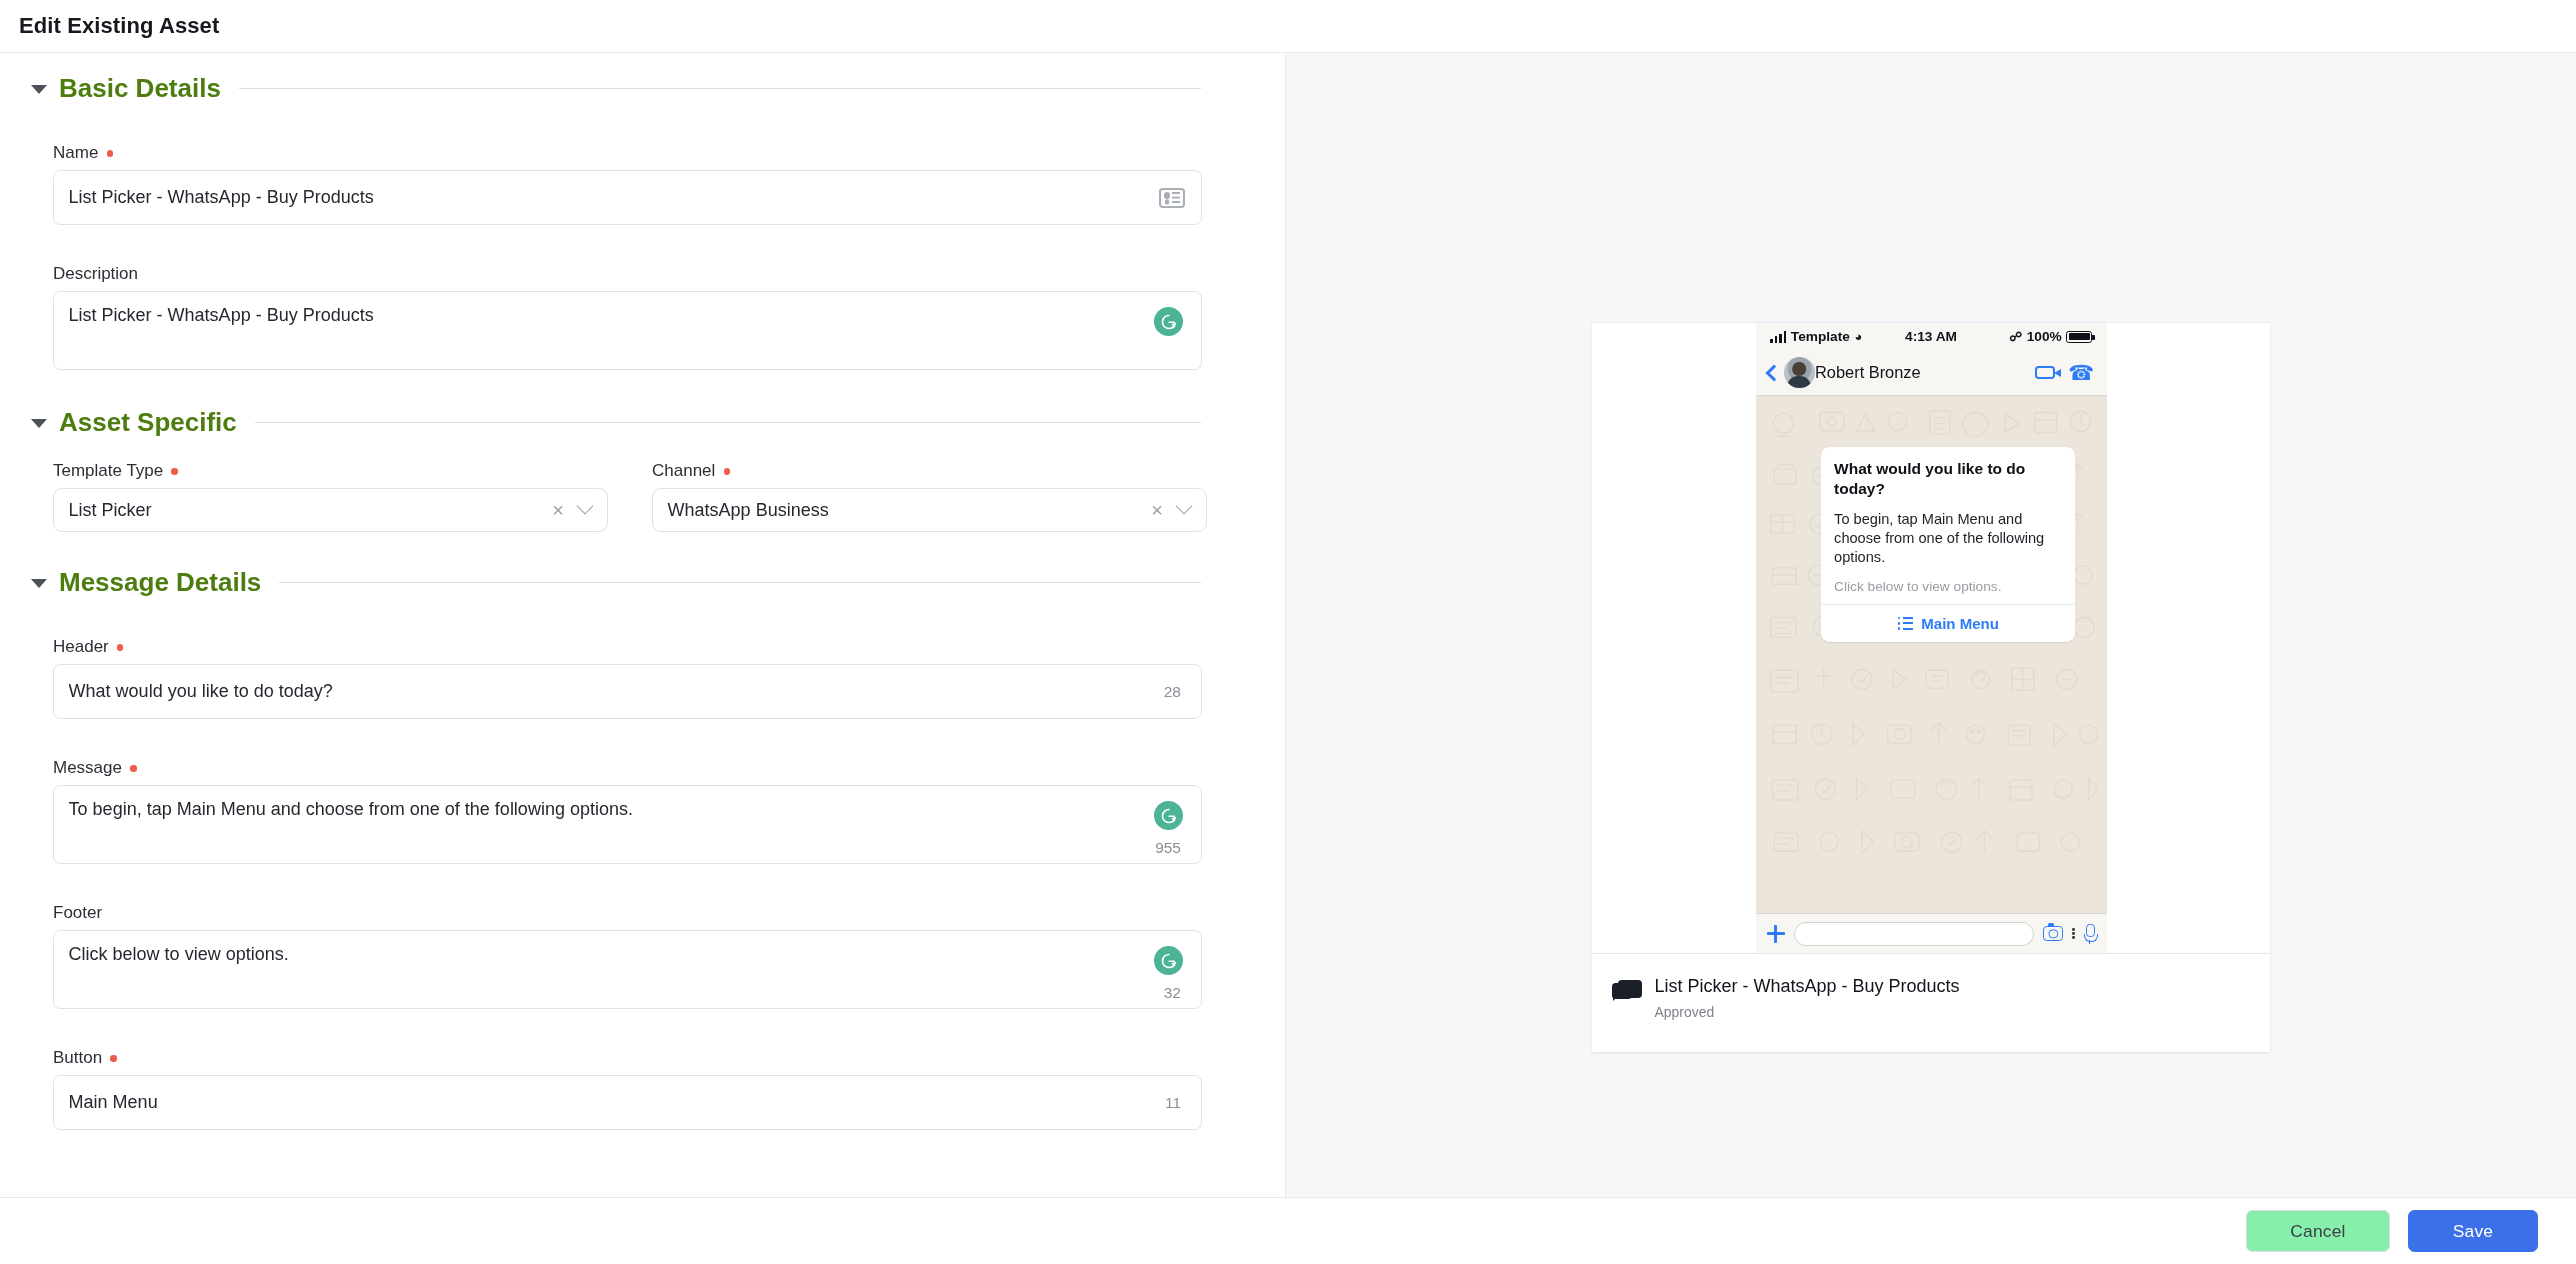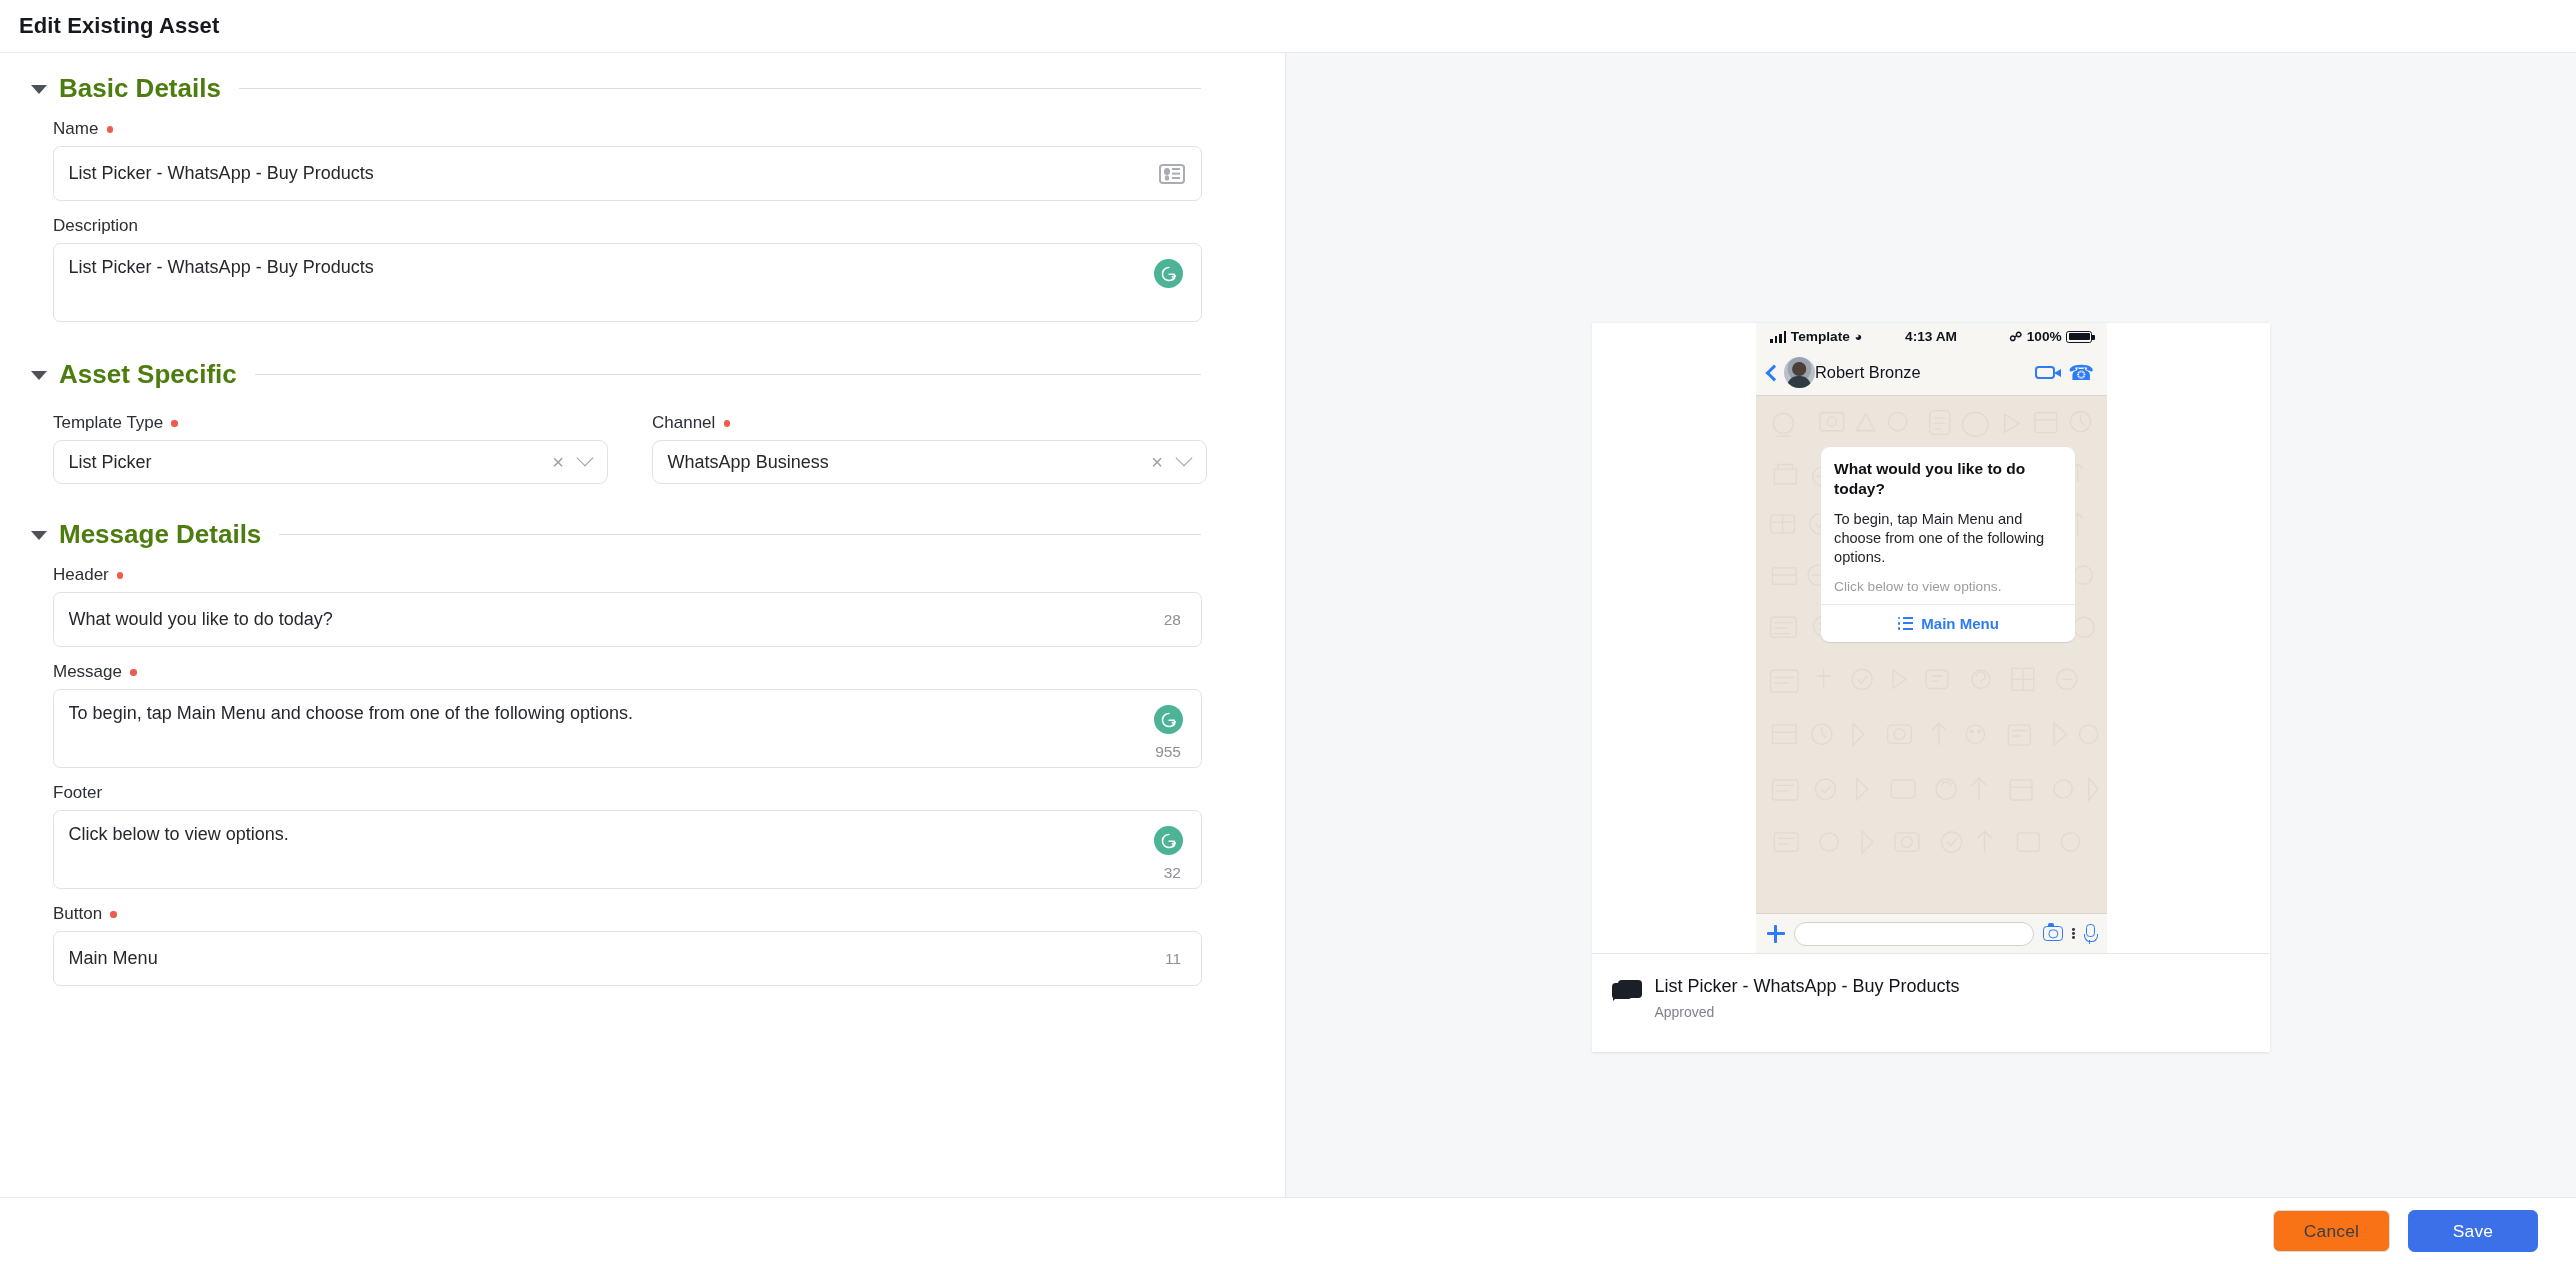--- a/index.html
+++ b/index.html
@@ -61,21 +61,21 @@
   .section-title {
     font-size: 26px; font-weight: bold; color: #4d7c0f;
     white-space: nowrap;
   }
   .section-rule {
     flex: 1 1 auto; height: 1.8px; background: #dcdee2;
     margin-left: 18px;
   }
 
   .fields { padding-left: 53px; padding-right: 84px; }
-  .field { margin-top: 16px; }
+  .field { margin-top: 40px; }
   .field-label {
     font-size: 17px; color: #2b2f36; margin-bottom: 9px;
     display: flex; align-items: center; line-height: 1;
   }
   .req-dot {
     display: inline-block; width: 6.4px; height: 6.4px; border-radius: 50%;
     background: #f05c4c; margin-left: 8.2px; position: relative; top: 0.9px;
   }
 
   .input-wrap { position: relative; }
@@ -322,21 +322,21 @@
     height: 66px; flex: 0 0 66px; background: #ffffff;
     display: flex; align-items: center; justify-content: flex-end;
     gap: 18px; padding-right: 38px;
   }
   .btn {
     height: 42px; border-radius: 6.4px; font-size: 17.4px;
     display: flex; align-items: center; justify-content: center;
     cursor: pointer; letter-spacing: 0.2px;
   }
   .btn-cancel {
-    width: 117px; border: 1.8px solid #d9dbdf; background: #f97316; color: #3a3e45;
+    width: 144px; border: 1.8px solid #d9dbdf; background: #86efac; color: #3a3e45;
   }
   .btn-save {
     width: 130px; background: #3b70e8; color: #ffffff; border: 1.8px solid #3b70e8;
   }
 </style>
 </head>
 <body>
 
 <div class="app">
 

